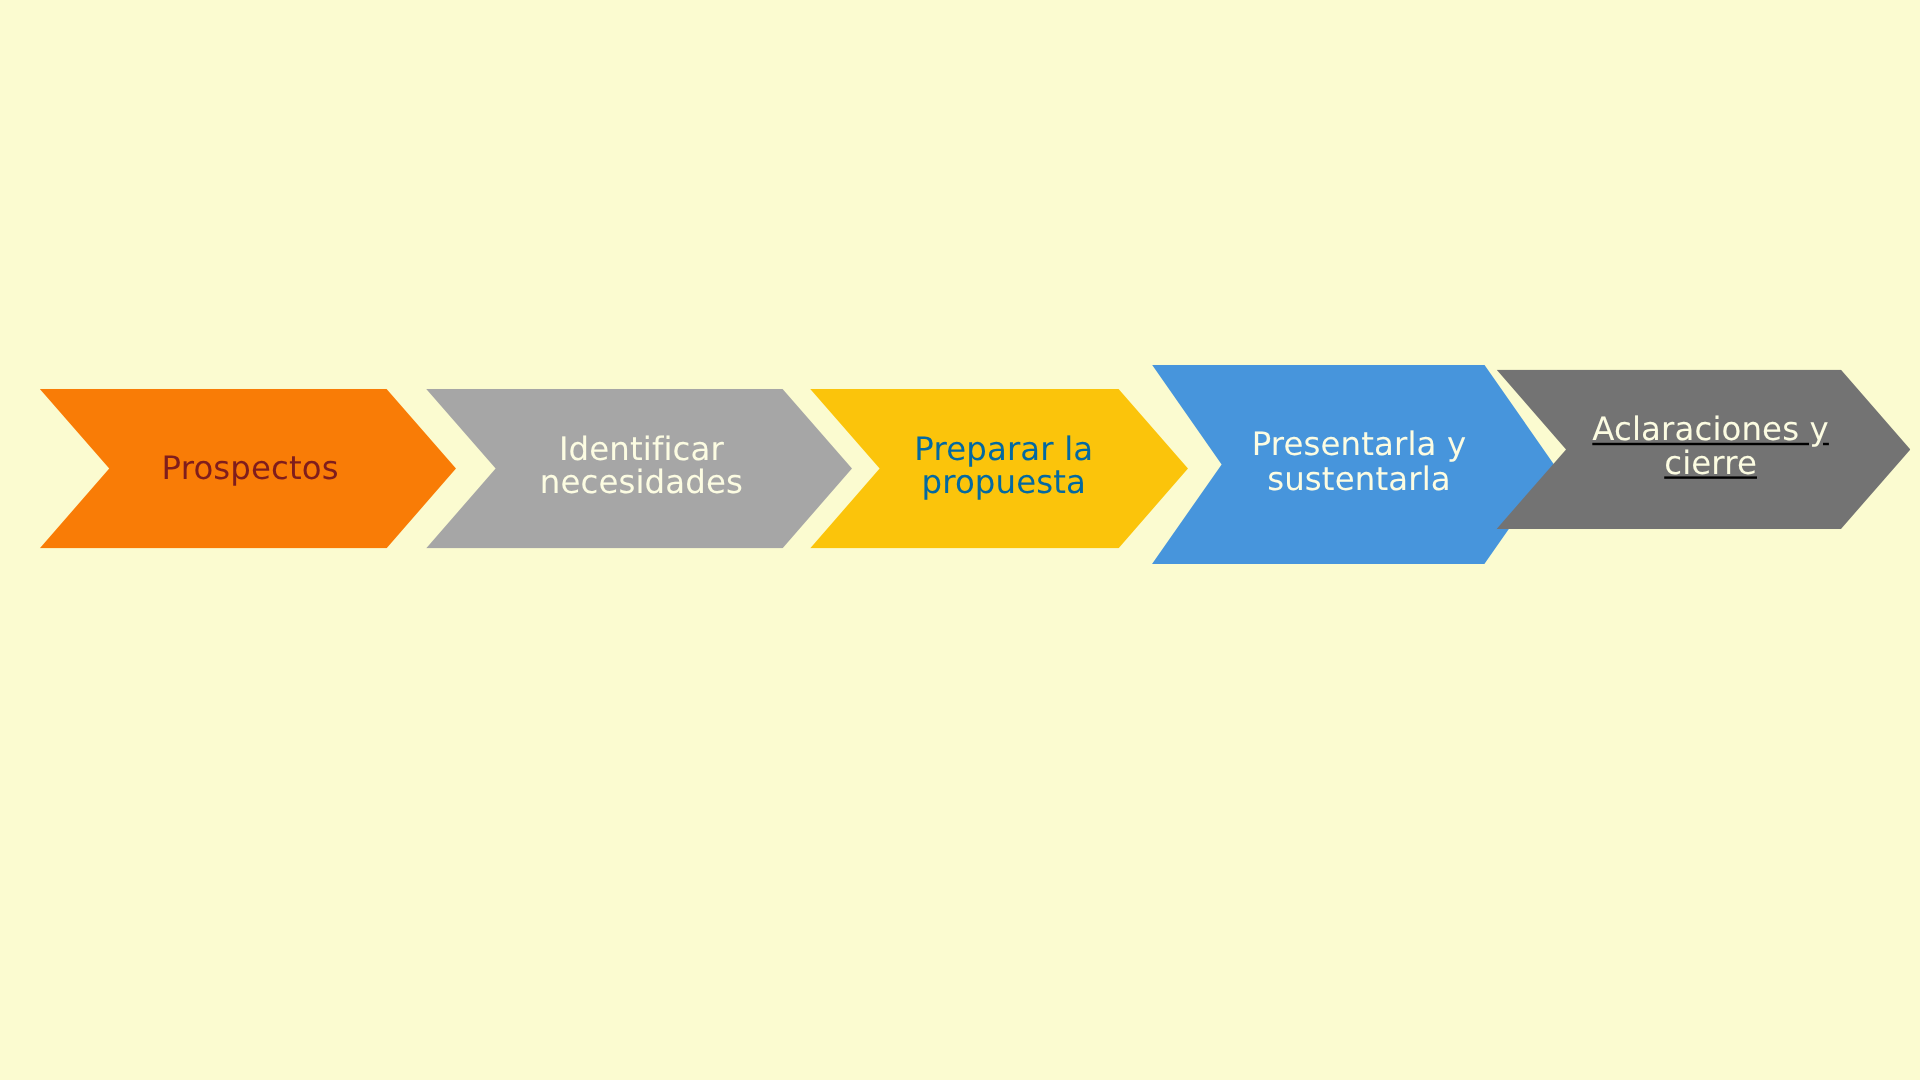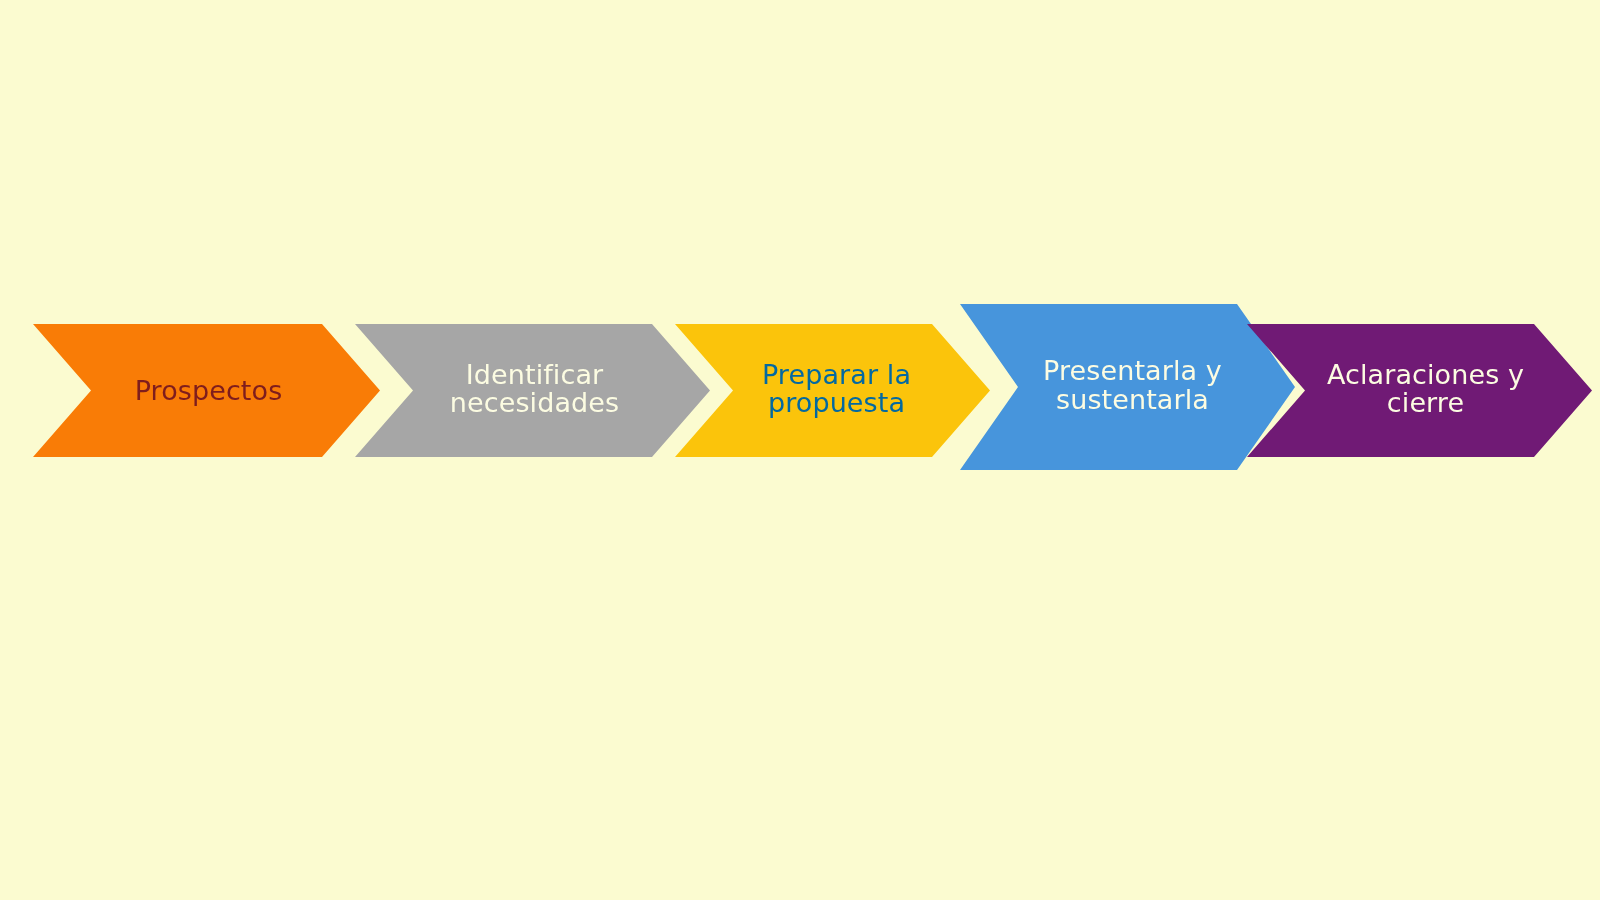--- a/index.html
+++ b/index.html
@@ -82,19 +82,19 @@
     <div class="chevron step-3" style="left: 675px; top: 324px; width: 315px; height: 133px; background: rgb(251, 196, 11);">
       <span class="chevron-label two-line" style="color: #0369a1;">Preparar la
 propuesta</span>
     </div>
 
     <div class="chevron step-4" style="left: 960px; top: 304px; width: 335px; height: 166px; background: rgb(71, 149, 220);">
       <span class="chevron-label two-line" style="color: rgb(252, 252, 226);">Presentarla y
 sustentarla</span>
     </div>
 
-    <div class="chevron step-5" style="left: 1247px; top: 324px; width: 345px; height: 133px; background: #701a75;">
+    <div class="chevron step-5" style="left: 1247px; top: 308px; width: 345px; height: 133px; background: #737373; text-decoration: underline;">
       <span class="chevron-label two-line" style="color: rgb(252, 252, 226);">Aclaraciones y
 cierre</span>
     </div>
 
   </div>
 </div>
 
 </body></html>

